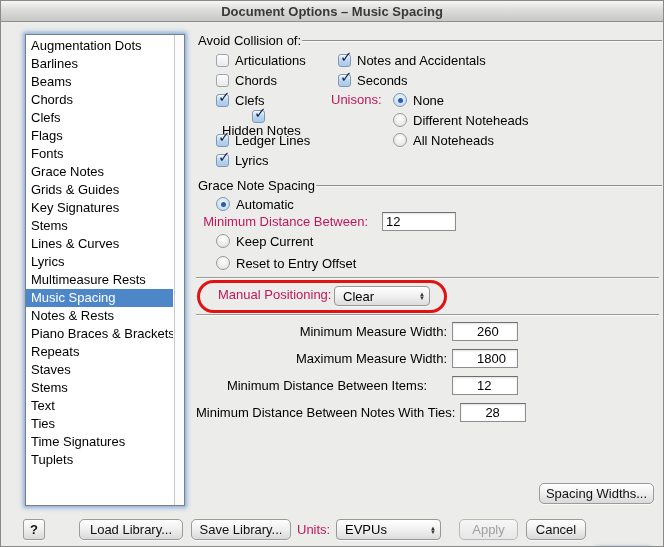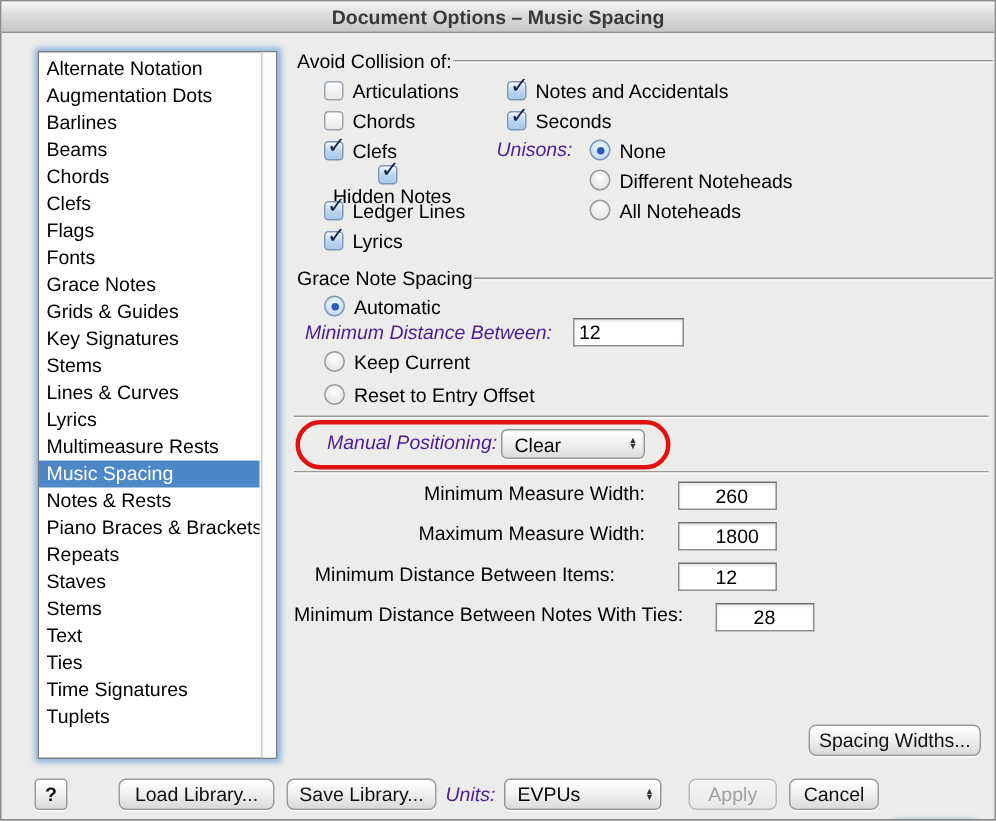--- a/index.html
+++ b/index.html
@@ -55,30 +55,30 @@
     position: relative; width: 14px; height: 14px; border-radius: 50%; flex: 0 0 14px;
     border: 1px solid #9a9a9a; background: radial-gradient(circle at 50% 35%, #ffffff, #dedede);
   }
   .radio.on {
     border-color: #7e97b4; background: radial-gradient(circle at 50% 35%, #f0f7ff, #b8d4f0);
   }
   .radio.on::after {
     content: ""; position: absolute; left: 4px; top: 4px; width: 5px; height: 5px;
     border-radius: 50%; background: #2b5cb2;
   }
-  .plain-label { position: absolute; font-size: 13px; color: #4c1d95; height: 20px; line-height: 20px; white-space: nowrap; font-style: italic; }
+  .plain-label { position: absolute; font-size: 13px; color: #be185d; height: 20px; line-height: 20px; white-space: nowrap; }
   
   .field {
     position: absolute; height: 19px; font-size: 13px; font-family: "Liberation Sans", sans-serif;
     border: 1px solid #8e8e8e; border-top-color: #6e6e6e; background: #fff; padding: 0 3px;
     box-shadow: inset 0 1px 2px rgba(0,0,0,0.12);
   }
-  .frow { position: absolute; display: flex; align-items: flex-start; height: 20px; width: 322px; }
+  .frow { position: absolute; display: flex; align-items: center; height: 20px; width: 322px; }
   .frow .flabel { flex: 1; text-align: right; font-size: 13px; color: #000; white-space: nowrap; }
-  .frow .field { position: static; width: 66px; margin-left: 22px; height: 19px; padding-left: 24px; }
+  .frow .field { position: static; width: 66px; margin-left: 5px; height: 19px; padding-left: 24px; }
   
   .popup {
     position: absolute; display: flex; align-items: center; height: 20px;
     border: 1px solid #979797; border-radius: 4px; padding: 0 4px 0 8px;
     background: linear-gradient(#ffffff, #efefef 55%, #dcdcdc);
     box-shadow: 0 1px 0 rgba(255,255,255,0.7); font-size: 13px; color: #000;
   }
   .popup .pval { flex: 1; text-align: left; white-space: nowrap; }
   .arrows { display: flex; flex-direction: column; align-items: center; color: #333;
     font-size: 6px; line-height: 4px; margin-left: 6px; }
@@ -107,21 +107,20 @@
 </head>
 <body>
 
 <div class="window">
   <div class="titlebar">
     <span>Document Options – Music Spacing</span>
   </div>
 
   <div class="sidebar">
     <div class="listwrap">
-      <div class="list-item">Alternate Notation</div>
       <div class="list-item">Augmentation Dots</div>
       <div class="list-item">Barlines</div>
       <div class="list-item">Beams</div>
       <div class="list-item">Chords</div>
       <div class="list-item">Clefs</div>
       <div class="list-item">Flags</div>
       <div class="list-item">Fonts</div>
       <div class="list-item">Grace Notes</div>
       <div class="list-item">Grids &amp; Guides</div>
       <div class="list-item">Key Signatures</div>

